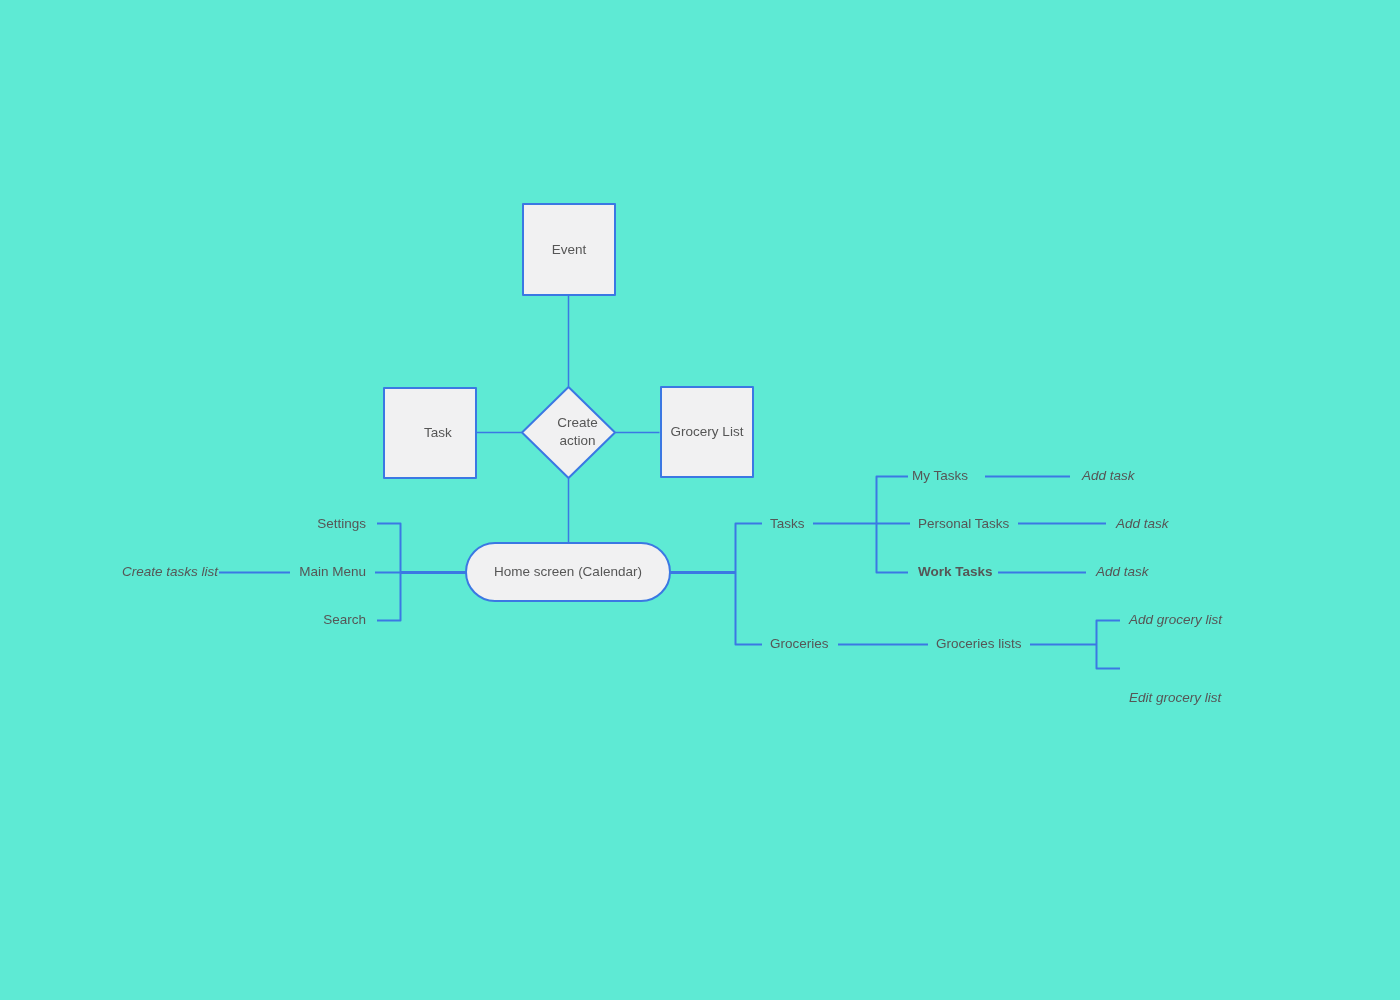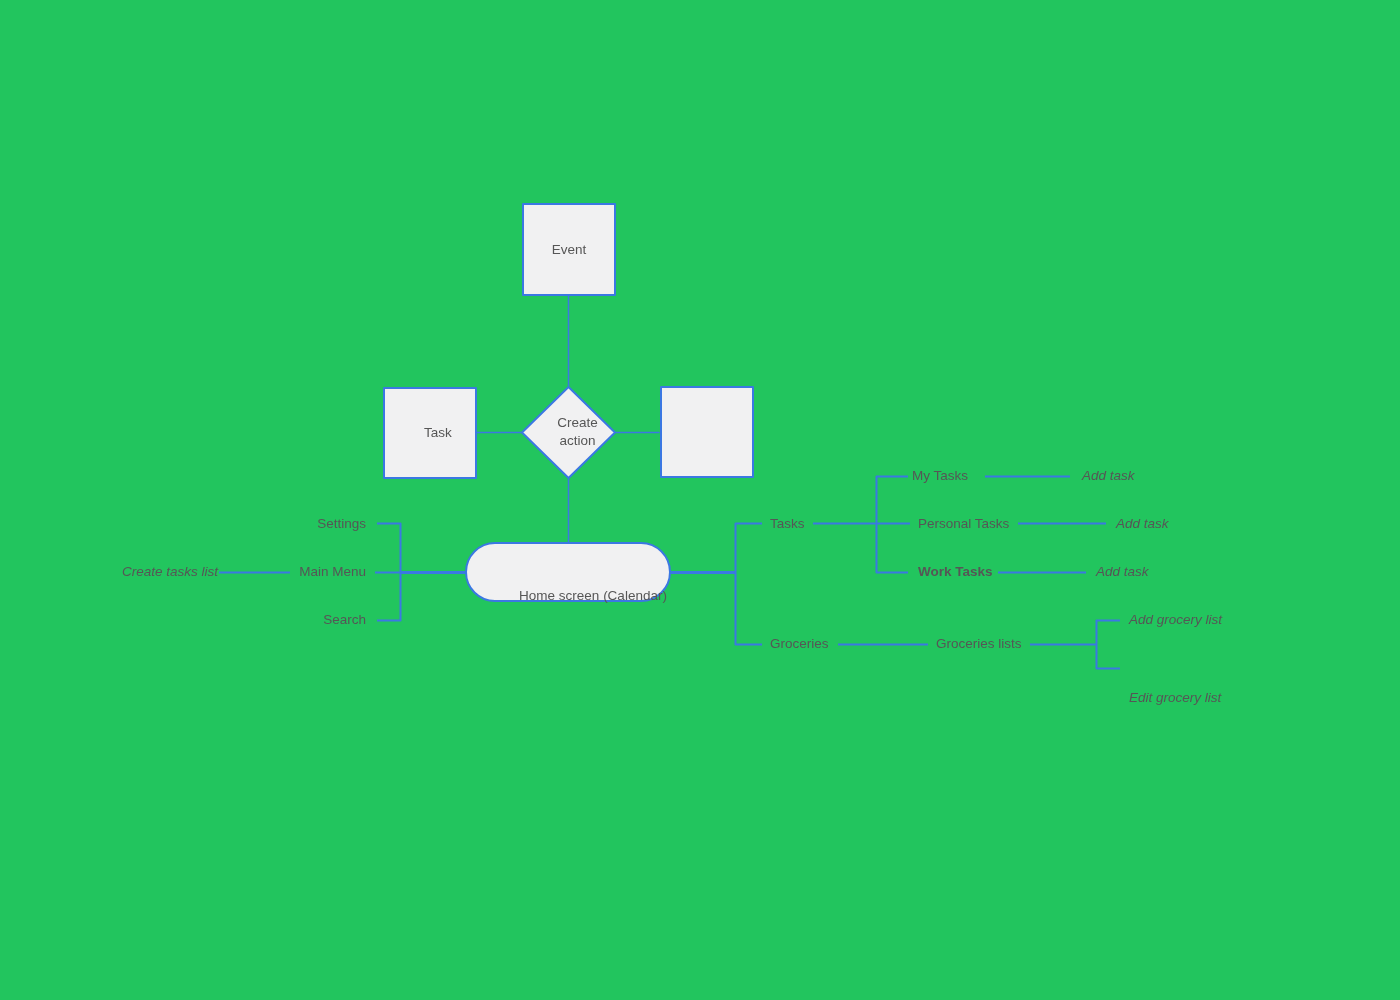--- a/index.html
+++ b/index.html
@@ -5,21 +5,21 @@
   html, body { margin: 0; padding: 0; }
   body {
     width: 1400px; height: 1000px;
     background: #f0f0f0;
     font-family: "Liberation Sans", sans-serif;
     overflow: hidden;
   }
   #canvas {
     position: relative;
     width: 1400px; height: 1000px;
-    background: #22c55e;
+    background: #5eead4;
   }
   #wires { position: absolute; left: 0; top: 0; }
   #wires path, #wires rect, #wires polygon {
     stroke: #3b78e3;
     fill: none;
     stroke-linejoin: round;
     stroke-linecap: butt;
   }
   #wires .shape { fill: #f1f1f2; stroke-width: 2; }
   #wires .w1 { stroke-width: 1.5; }
@@ -74,22 +74,23 @@
 
     <rect class="shape" x="523" y="204" width="92" height="91"></rect>
     <rect class="shape" x="384" y="388" width="92" height="90"></rect>
     <rect class="shape" x="661" y="387" width="92" height="90"></rect>
     <polygon class="shape" points="568.5,387 615,432.5 568.5,478 522,432.5"></polygon>
     <rect class="shape" x="466" y="543" width="204" height="58" rx="29"></rect>
   </svg>
 
   <div class="node-label" style="left:523px; top:204px; width:92px; height:91px;">Event</div>
   <div class="node-label" style="left:384px; top:388px; width:108px; height:90px;">Task</div>
+  <div class="node-label" style="left:661px; top:387px; width:92px; height:90px;">Grocery List</div>
   <div class="node-label" style="left:547px; top:414px; width:61px; height:36px;">Create action</div>
-  <div class="node-label" style="left:491px; top:543px; width:204px; height:58px;margin-top:24px;">Home screen (Calendar)</div>
+  <div class="node-label" style="left:466px; top:543px; width:204px; height:58px;">Home screen (Calendar)</div>
 
   <div class="lbl right" style="right:1034px; top:524px;">Settings</div>
   <div class="lbl right" style="right:1034px; top:572px;">Main Menu</div>
   <div class="lbl right" style="right:1034px; top:620px;margin-left:41px;">Search</div>
   <div class="lbl italic" style="left:122px; top:572px;">Create tasks list</div>
 
   <div class="lbl" style="left:770px; top:524px;">Tasks</div>
   <div class="lbl" style="left:912px; top:476px;">My Tasks</div>
   <div class="lbl italic" style="left:1082px; top:476px;">Add task</div>
   <div class="lbl" style="left:918px; top:524px;">Personal Tasks</div>

